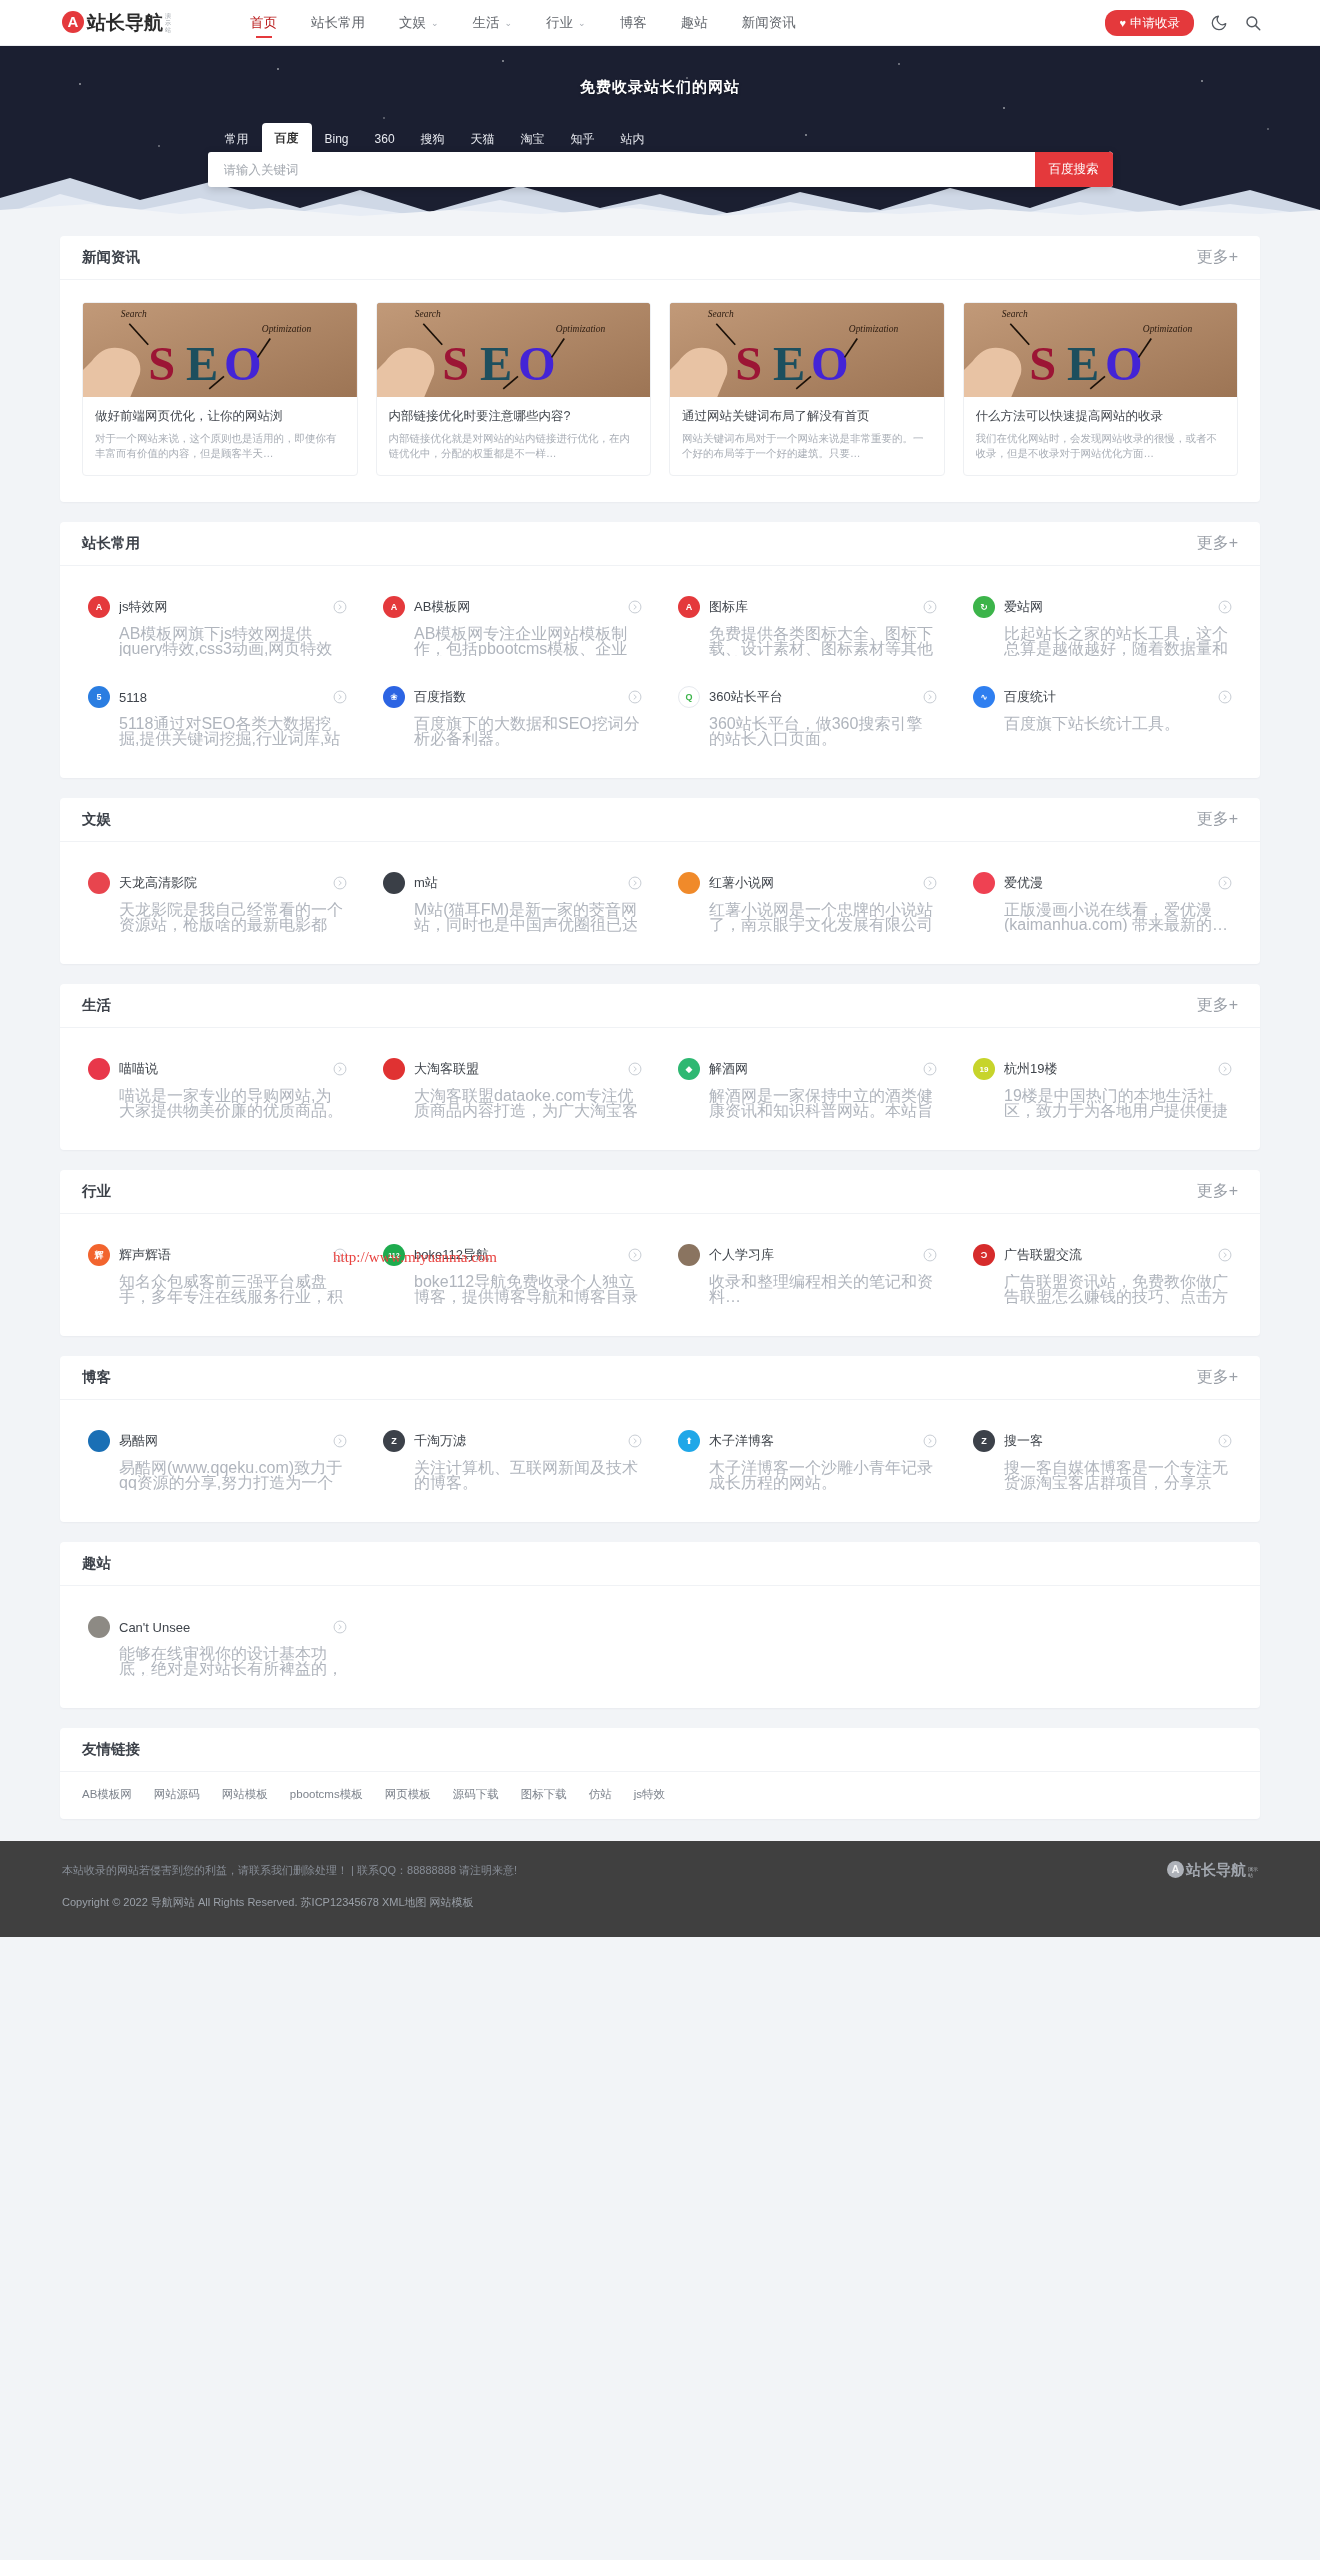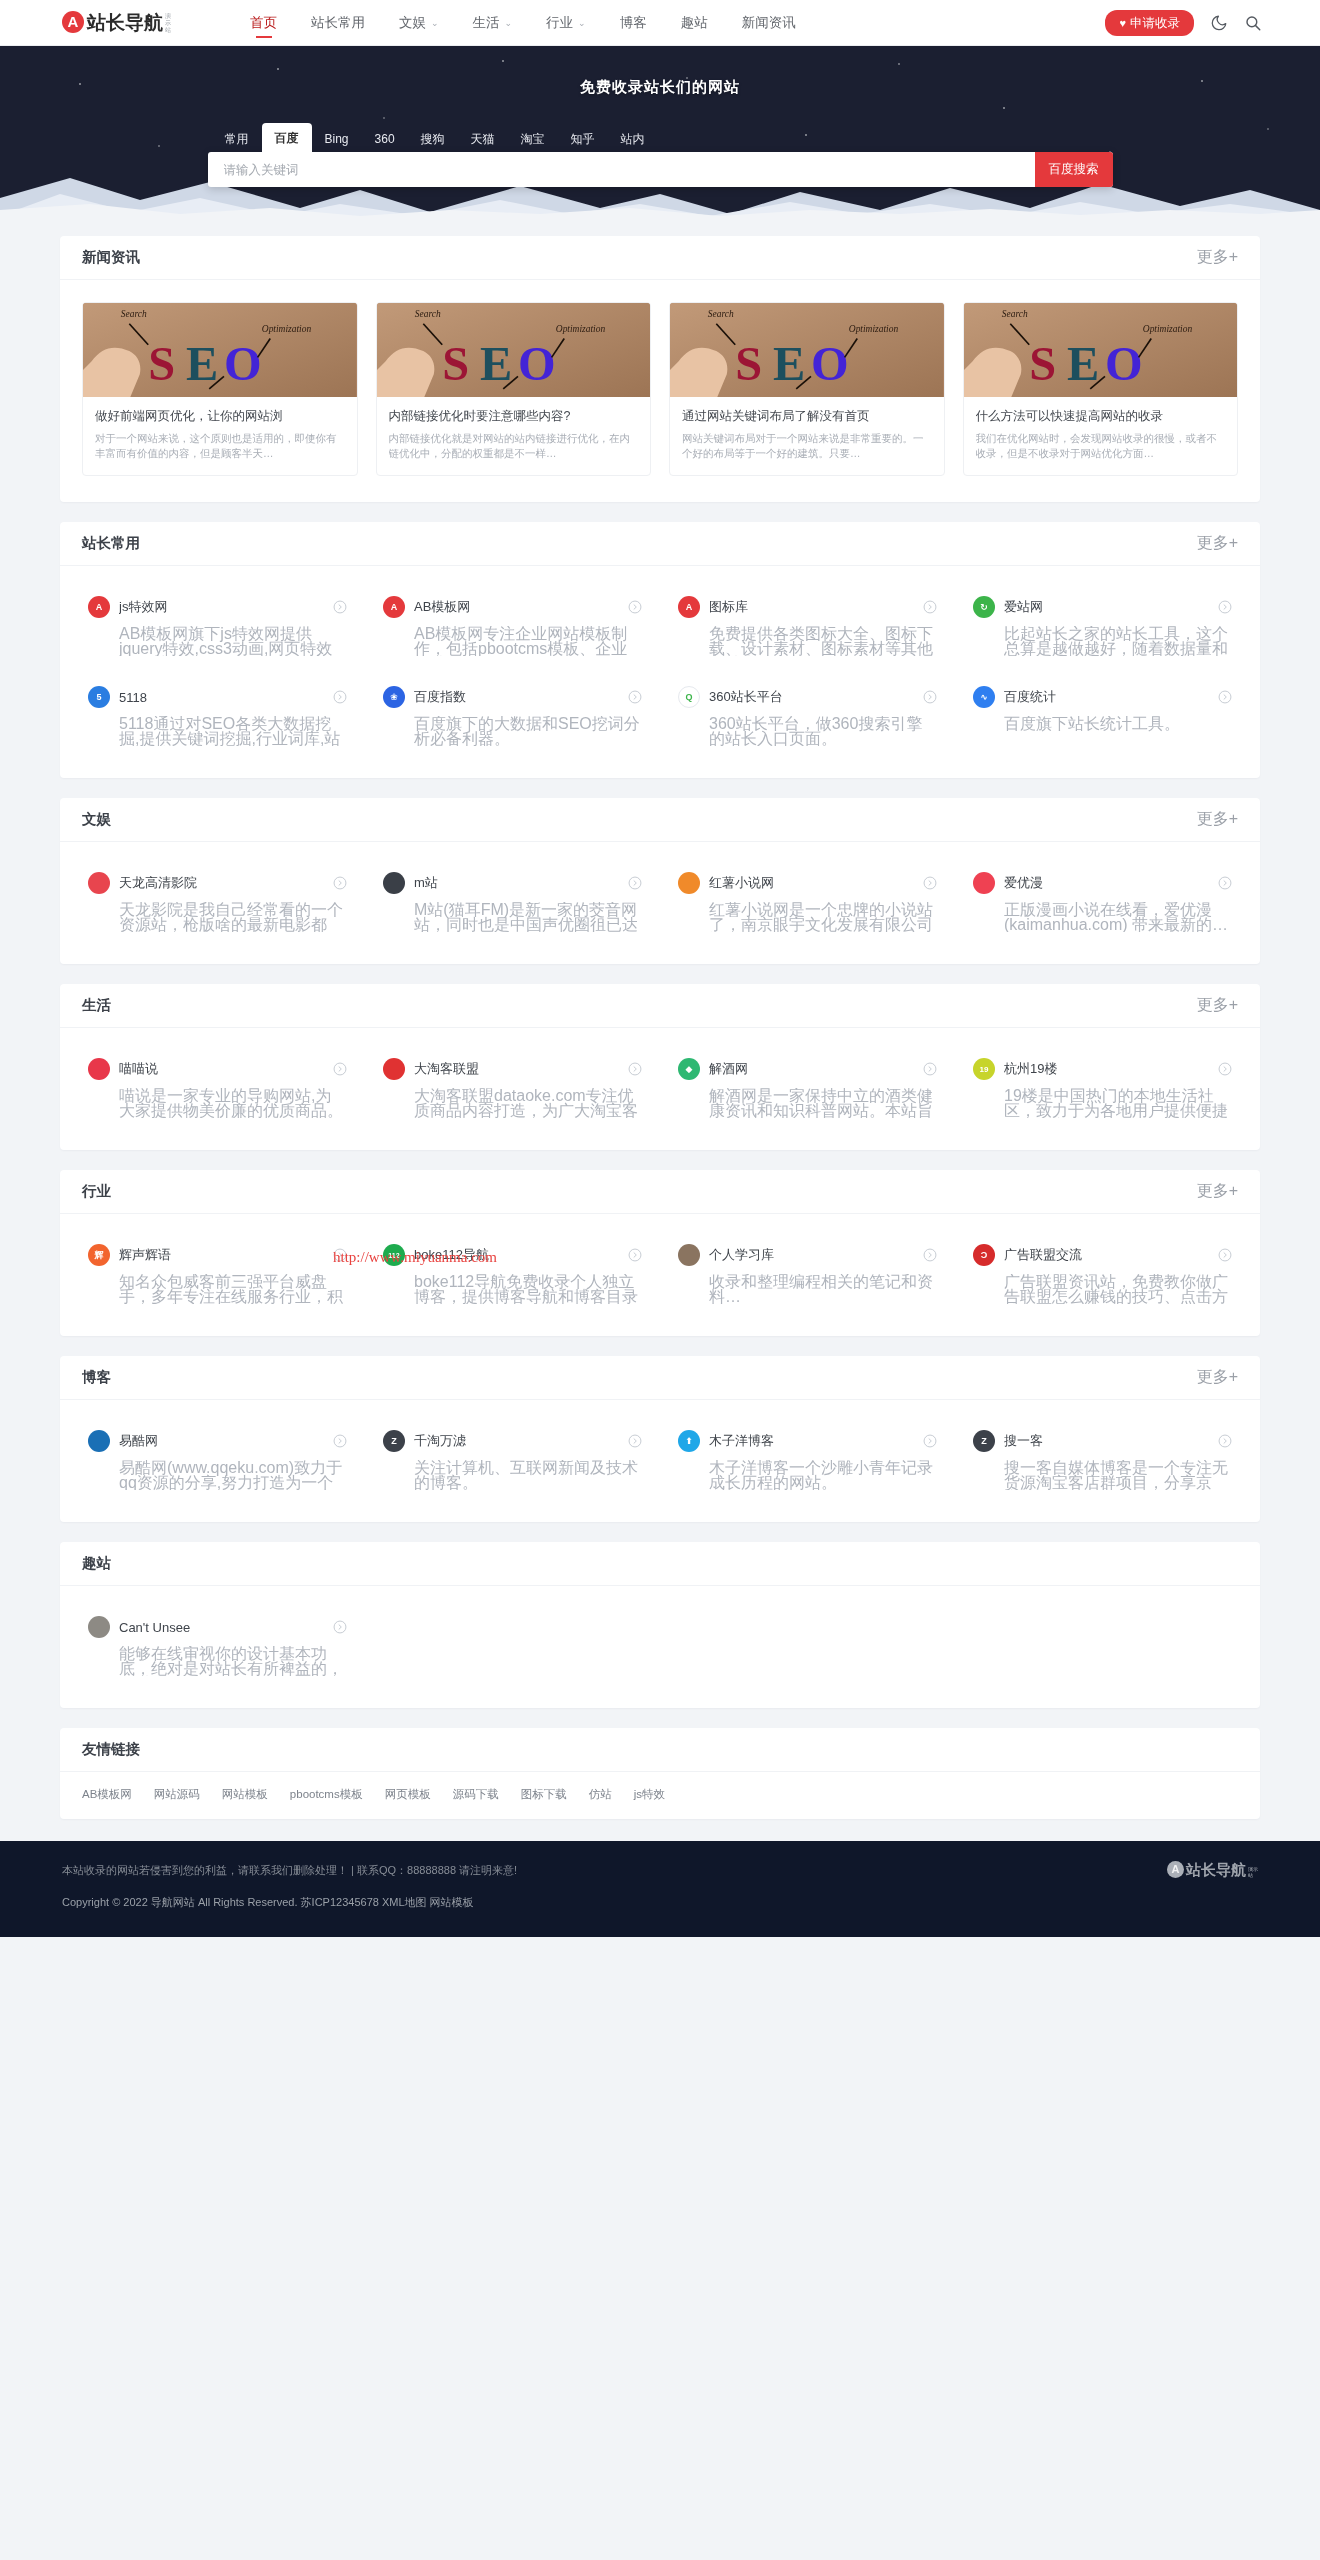--- a/index.html
+++ b/index.html
@@ -122,21 +122,21 @@
     font-size:16px; color:#b0b5bd; line-height:15px; margin-top:8px; margin-left:31px;
     height:30px; overflow:hidden;
   }
   .cell.empty { cursor:default; }
 
   
   .links-body { padding:15px 22px 17px; display:flex; flex-wrap:wrap; gap:0 22px; }
   .link-i { font-size:11.5px; color:#7d838c; cursor:pointer; }
 
   
-  .footer { background:#0f172a; margin-top:22px; padding:20px 0 26px; }
+  .footer { background:#404040; margin-top:22px; padding:20px 0 26px; }
   .footer-inner { width:1240px; margin:0 auto; display:flex; align-items:flex-start;
                   justify-content:space-between; padding:0 22px; }
   .f-left { }
   .f-line1 { font-size:11px; color:#878d96; line-height:18px; }
   .f-line2 { font-size:11px; color:#9aa0a8; line-height:18px; margin-top:14px; }
   .f-logo { display:flex; align-items:flex-end; opacity:.95; }
   .f-logo-badge {
     width:17px; height:17px; border-radius:50%; background:#b4b9c0; color:#fff;
     font-weight:bold; font-size:11px; line-height:17px; text-align:center; margin-right:2px;
   }

